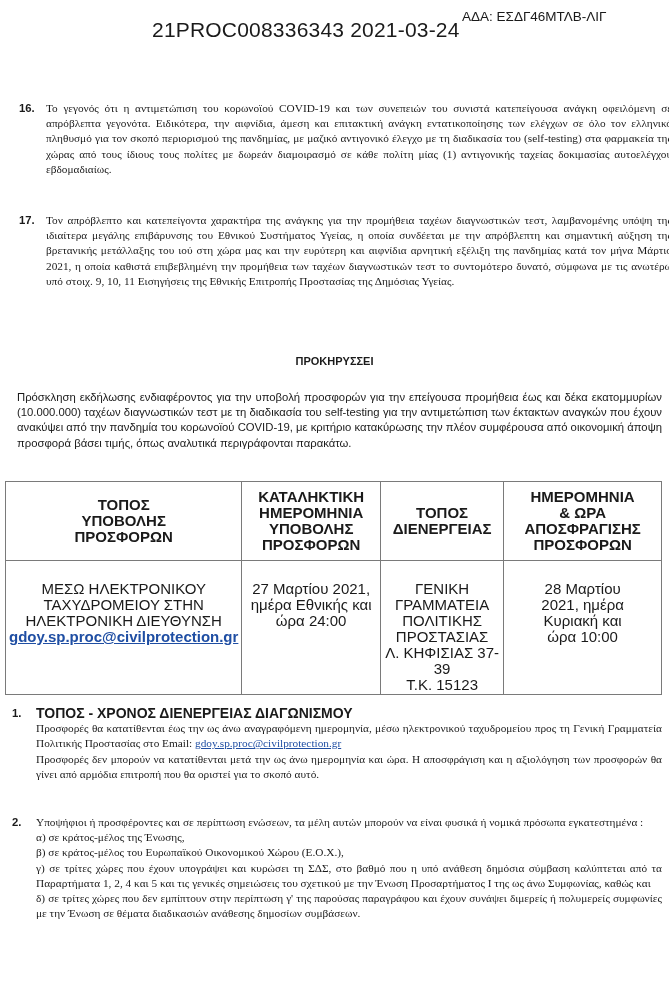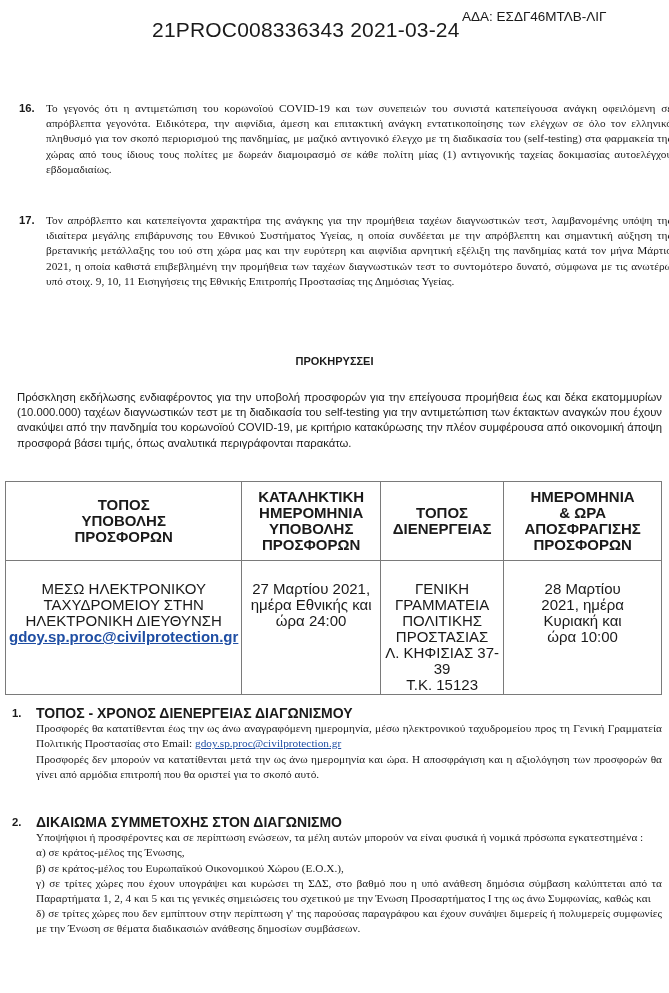--- a/index.html
+++ b/index.html
@@ -109,21 +109,20 @@
     <div class="sbody">
       <div class="stitle">ΤΟΠΟΣ - ΧΡΟΝΟΣ ΔΙΕΝΕΡΓΕΙΑΣ ΔΙΑΓΩΝΙΣΜΟΥ</div>
       <p><span>Προσφορές θα κατατίθενται έως την ως άνω αναγραφόμενη ημερομηνία, μέσω ηλεκτρονικού ταχυδρομείου προς τη Γενική Γραμματεία Πολιτικής Προστασίας στο Email:  </span><a class="mail-plain">gdoy.sp.proc@civilprotection.gr</a></p>
       <p>Προσφορές δεν μπορούν να κατατίθενται μετά την ως άνω ημερομηνία και ώρα. Η αποσφράγιση και η αξιολόγηση των προσφορών θα γίνει από αρμόδια επιτροπή που θα οριστεί για το σκοπό αυτό.</p>
     </div>
   </div>
 
   <div class="section body-text" id="sec2">
     <span class="snum">2.</span>
     <div class="sbody">
-      <div class="stitle">ΔΙΚΑΙΩΜΑ ΣΥΜΜΕΤΟΧΗΣ ΣΤΟΝ ΔΙΑΓΩΝΙΣΜΟ</div>
       <p>Υποψήφιοι ή προσφέροντες και σε περίπτωση ενώσεων, τα μέλη αυτών μπορούν να είναι φυσικά ή νομικά πρόσωπα εγκατεστημένα :</p>
       <p>α) σε κράτος-μέλος της Ένωσης,</p>
       <p>β) σε κράτος-μέλος του Ευρωπαϊκού Οικονομικού Χώρου (Ε.Ο.Χ.),</p>
       <p>γ) σε τρίτες χώρες που έχουν υπογράψει και κυρώσει τη ΣΔΣ, στο βαθμό που η υπό ανάθεση δημόσια σύμβαση καλύπτεται από τα Παραρτήματα 1, 2, 4 και 5 και τις γενικές σημειώσεις του σχετικού με την Ένωση Προσαρτήματος I της ως άνω Συμφωνίας, καθώς και</p>
       <p>δ) σε τρίτες χώρες που δεν εμπίπτουν στην περίπτωση γ' της παρούσας παραγράφου και έχουν συνάψει διμερείς ή πολυμερείς συμφωνίες με την Ένωση σε θέματα διαδικασιών ανάθεσης δημοσίων συμβάσεων.</p>
     </div>
   </div>
 
 </div>
 

